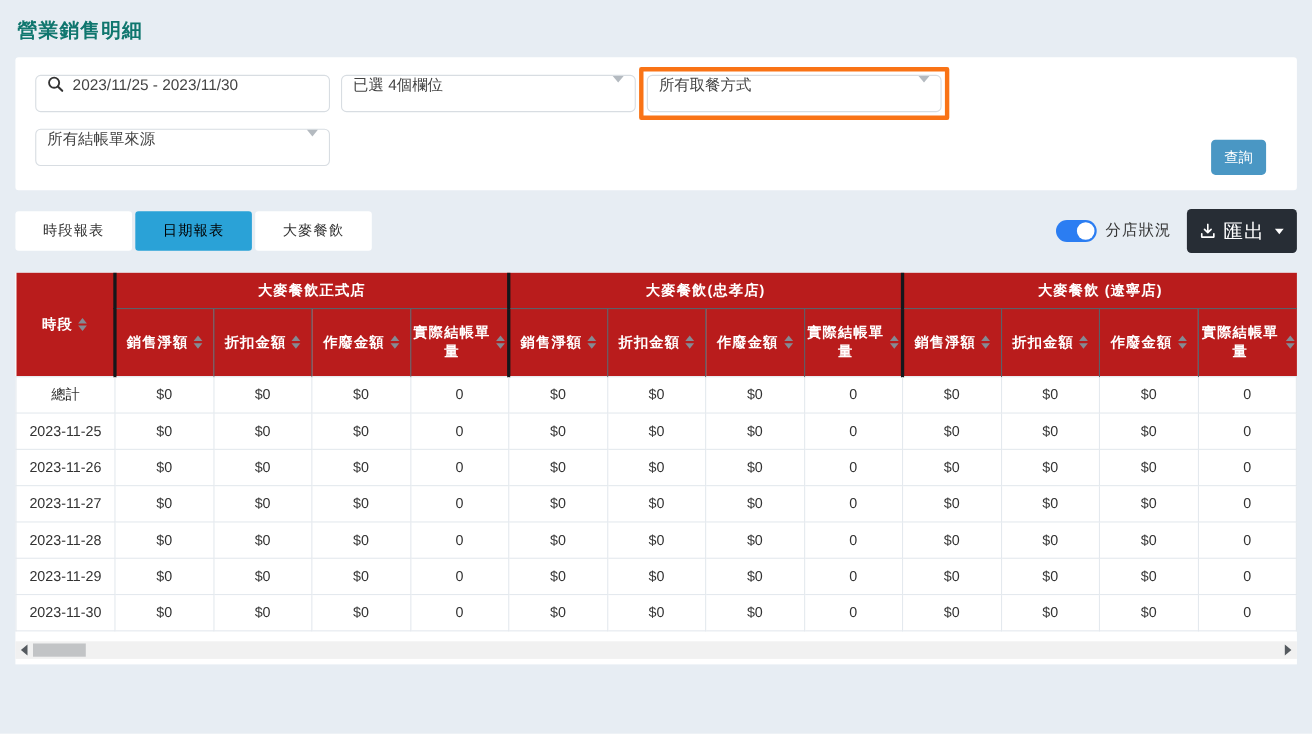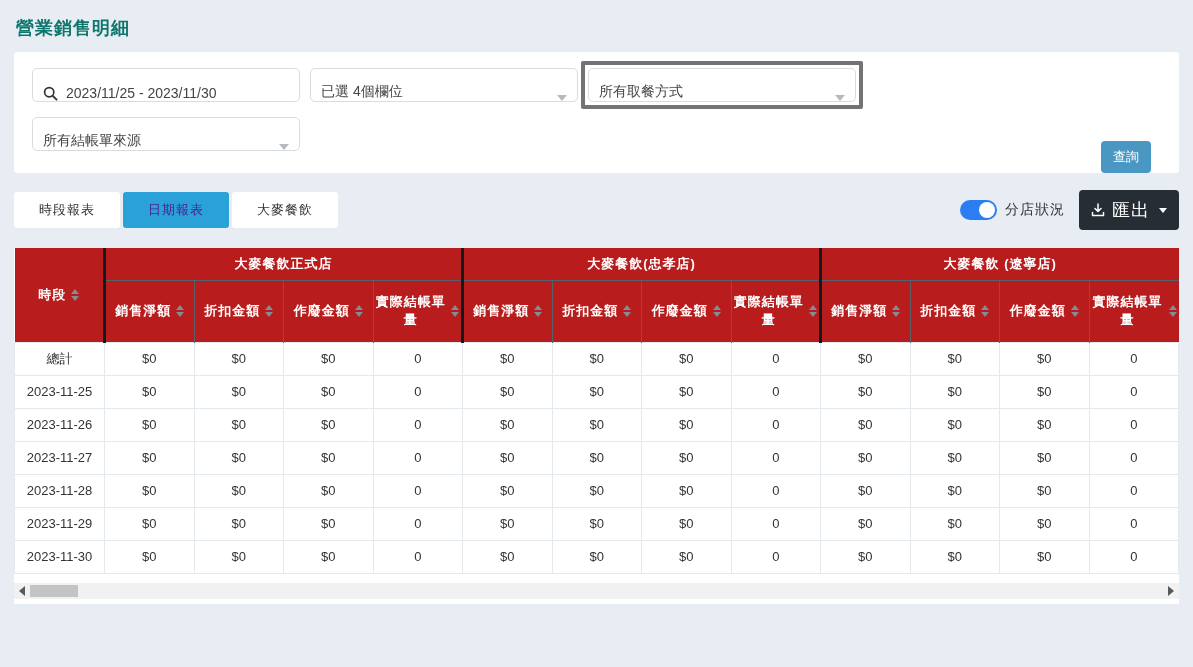--- a/index.html
+++ b/index.html
@@ -29,47 +29,47 @@
   }
   .filter-row { display: flex; align-items: flex-start; }
   .filter-row + .filter-row { margin-top: 8px; }
   .ctl {
     width: 268px;
     height: 34px;
     border: 1px solid #d8dde2;
     border-radius: 5px;
     background: #fff;
     display: flex;
-    align-items: flex-end;
+    align-items: flex-start;
     padding: 0 10px;
     font-size: 14px;
     color: #444;
     margin-right: 10px;
     cursor: pointer;
   }
   .ctl .val { flex: 1; white-space: nowrap; overflow: hidden; }
   .caret {
     width: 0; height: 0;
     border-left: 5px solid transparent;
     border-right: 5px solid transparent;
     border-top: 6px solid #b4bac0;
     margin-left: 6px;
   }
   .search-glyph { margin-right: 8px; display: inline-flex; }
   .highlight-wrap {
-    border: 4px solid #737373;
+    border: 4px solid #f97316;
     border-radius: 2px;
     padding: 3px;
     margin: -7px 0 0 -7px;
   }
   .highlight-wrap .ctl { margin-right: 0; }
   .query-btn {
     position: absolute;
     right: 28px;
-    bottom: 0;
+    bottom: 14px;
     background: #4a97c4;
     color: #fff;
     border: none;
     border-radius: 4px;
     font-size: 13px;
     padding: 7px 12px;
     cursor: pointer;
     font-family: inherit;
   }
 
@@ -84,21 +84,21 @@
     color: #333;
     border: none;
     font-size: 13px;
     padding: 9px 25px;
     margin-right: 3px;
     border-radius: 3px;
     cursor: pointer;
     font-family: inherit;
     letter-spacing: 1px;
   }
-  .tab.active { background: #2aa2d7; color: #4c1d95; }
+  .tab.active { background: #2aa2d7; color: #000000; }
   .tabs-spacer { flex: 1; }
   .toggle {
     width: 37px; height: 20px;
     border-radius: 10px;
     background: #2b7df2;
     position: relative;
     cursor: pointer;
     margin-right: 8px;
   }
   .toggle .knob {

